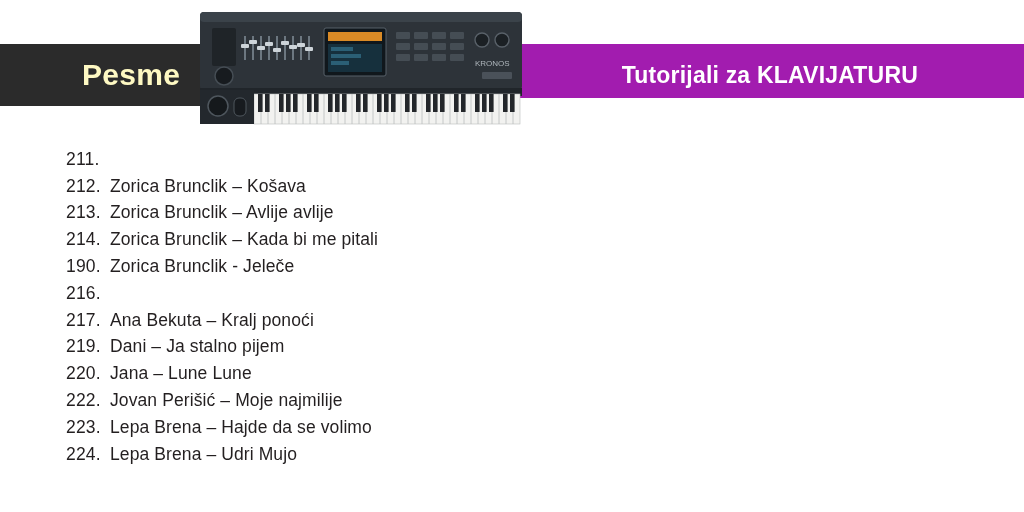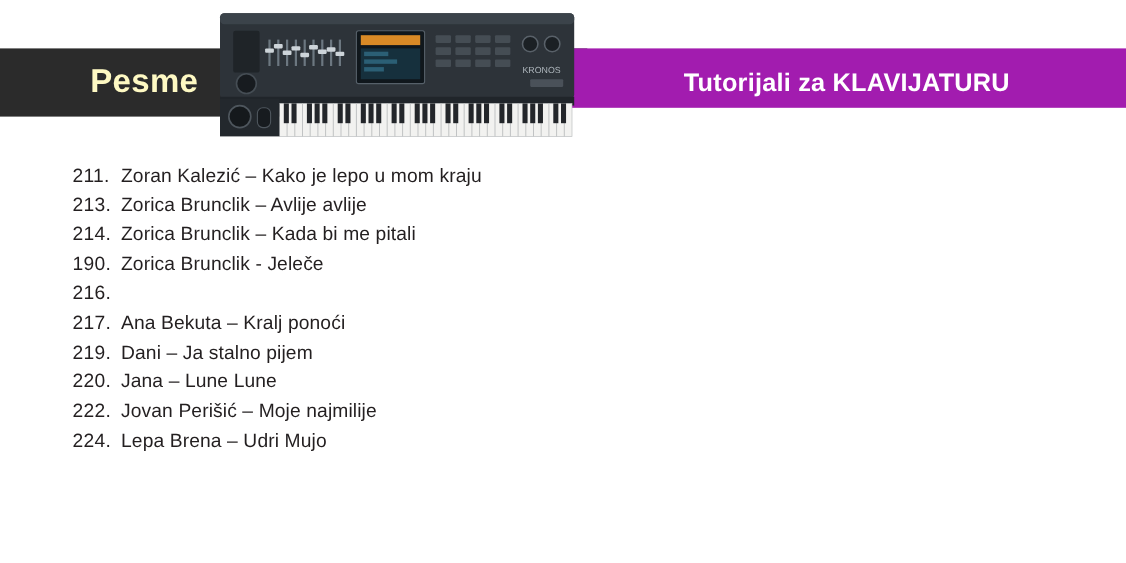--- a/index.html
+++ b/index.html
@@ -269,21 +269,24 @@
         <circle cx="22" cy="100" r="10" fill="#15191c" stroke="#4e565d" stroke-width="1.5"></circle>
         <rect x="38" y="92" width="12" height="18" rx="5" fill="#171b1f" stroke="#4e565d" stroke-width="1"></rect>
       </g>
     </svg>
   </div>
 
   <div class="lists">
     <div class="col col-left">
       <div class="row">
           <span class="num">211.</span>
-          <span class="txt">Zoran Kalezić – Kako je lepo u mom kraju</span>
+        </div>
+      <div class="row">
+          <span class="num">212.</span>
+          <span class="txt">Zorica Brunclik – Košava</span>
         </div>
       <div class="row">
           <span class="num">213.</span>
           <span class="txt">Zorica Brunclik – Avlije avlije</span>
         </div>
       <div class="row">
           <span class="num">214.</span>
           <span class="txt">Zorica Brunclik – Kada bi me pitali</span>
         </div>
       <div class="row">
@@ -303,20 +306,24 @@
         </div>
       <div class="row">
           <span class="num">220.</span>
           <span class="txt">Jana – Lune Lune</span>
         </div>
       <div class="row">
           <span class="num">222.</span>
           <span class="txt">Jovan Perišić – Moje najmilije</span>
         </div>
       <div class="row">
+          <span class="num">223.</span>
+          <span class="txt">Lepa Brena – Hajde da se volimo</span>
+        </div>
+      <div class="row">
           <span class="num">224.</span>
           <span class="txt">Lepa Brena – Udri Mujo</span>
         </div>
 
     </div>
 
     <div class="col" style="padding-left:549px">
       <div class="row"></div>
       <div class="row"></div>
       <div class="row"></div>

